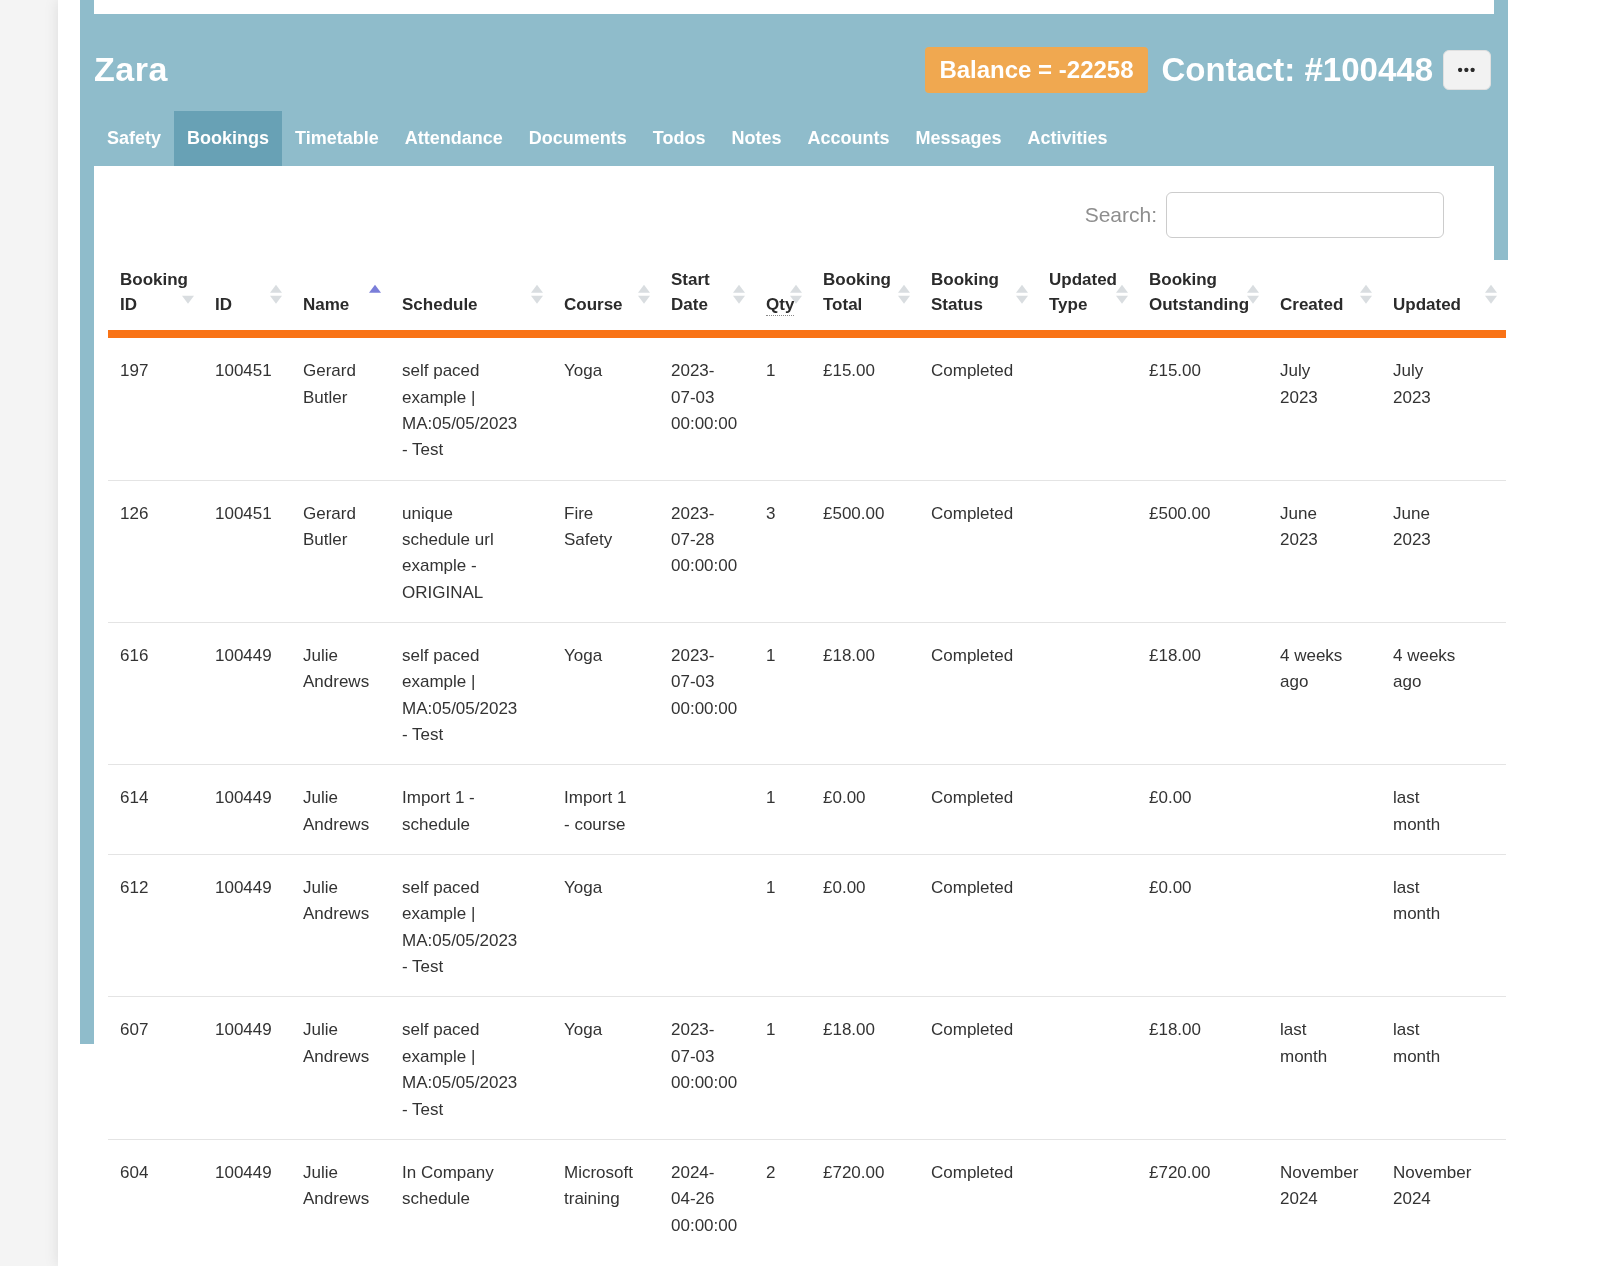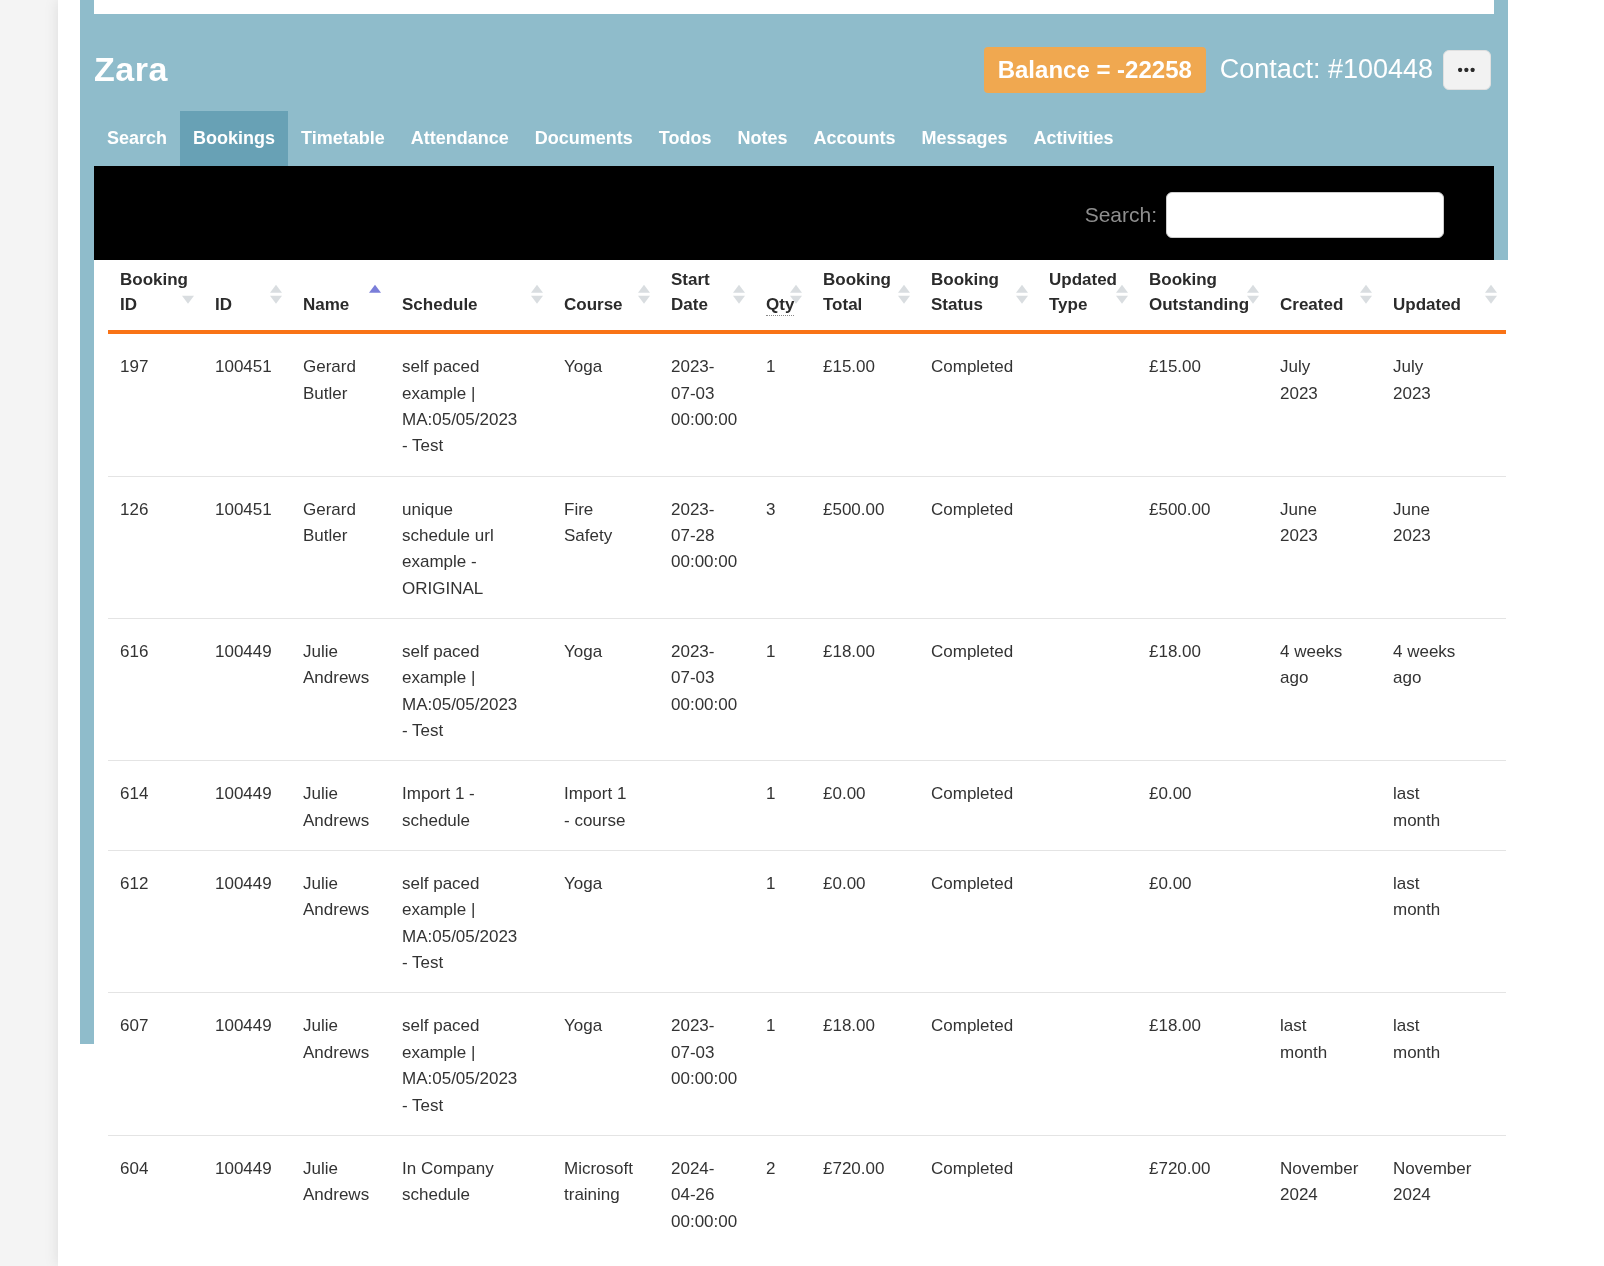--- a/index.html
+++ b/index.html
@@ -14,47 +14,47 @@
 
   .top-strip { height:14px; margin:0 14px; background:#ffffff; }
 
   .card-header { display:flex; align-items:center; padding:25px 17px 0 14px; height:86px; }
   .contact-name { font-size:34px; font-weight:700; color:#ffffff; letter-spacing:0.5px; }
   .type-pill { margin-left:11px; background:#ffffff; color:#1e1e1e; font-size:18px;
     padding:11px 26px; border-radius:26px; white-space:nowrap; }
   .spacer { flex:1; }
   .balance-badge { background:#f0a850; color:#ffffff; font-size:24px; font-weight:700;
     padding:9px 14px; border-radius:4px; white-space:nowrap; }
-  .contact-id { margin-left:14px; color:#ffffff; font-size:27px; font-weight:400; white-space:nowrap; }
+  .contact-id { margin-left:14px; color:#ffffff; font-size:33px; font-weight:700; white-space:nowrap; }
   .more-btn { margin-left:10px; width:48px; height:40px; background:#f2f2f2;
     border:1px solid #e0e0e0; border-radius:6px; color:#2b2b2b; font-size:15px;
     font-weight:700; letter-spacing:1px; display:flex; align-items:center;
     justify-content:center; cursor:pointer; }
 
   .tabs { display:flex; padding-left:14px; margin-top:11px; }
   .tab { padding:17px 13px; font-size:18px; font-weight:700; color:#ffffff;
     white-space:nowrap; cursor:pointer; }
   .tab.active { background:#68a1b5; }
 
   .panel { margin-left:14px; }
-  .panel-top { background:#000000; width:calc(100% - 14px);
+  .panel-top { background:#ffffff; width:calc(100% - 14px);
     padding:26px 50px 22px 14px; display:flex; justify-content:flex-end; align-items:center; }
   .search-label { font-size:21px; color:#8e8e8e; margin-right:9px; }
   .search-input { width:278px; height:46px; border:1px solid #cccccc; border-radius:6px;
     font-size:18px; padding:0 10px; outline:none; background:#ffffff; }
 
   .panel-table { background:#ffffff; padding:0 0 60px 14px; }
   table { border-collapse:collapse; table-layout:fixed; width:1396px;
     font-size:17px; color:#333333; }
   col.c1{width:95px} col.c2{width:88px} col.c3{width:99px} col.c4{width:162px}
   col.c5{width:107px} col.c6{width:95px} col.c7{width:57px} col.c8{width:108px}
   col.c9{width:118px} col.c10{width:100px} col.c11{width:131px} col.c12{width:113px}
   col.c13{width:125px}
   th { position:relative; text-align:left; vertical-align:bottom; font-weight:700;
-    color:#2b2b2b; padding:8px 28px 13px 12px; border-bottom:4px solid #f97316;
+    color:#2b2b2b; padding:8px 28px 13px 12px; border-bottom:8px solid #f97316;
     line-height:1.45; cursor:pointer; }
   th.c4{padding-right:46px} th.c5{padding-right:29px} th.c6{padding-right:23px}
   th.c7{padding-right:0} th.c12{padding-right:37px} th.c13{padding-right:49px}
   td { vertical-align:top; padding:20px 28px 16px 12px; line-height:1.55; overflow:hidden; }
   td.c4{padding-right:46px} td.c5{padding-right:29px} td.c6{padding-right:23px}
   td.c12{padding-right:37px} td.c13{padding-right:49px}
   tbody tr:not(:first-child) td { border-top:1px solid #e4e4e4; }
   .dotted { border-bottom:1px dotted #8a8a8a; padding-bottom:1px; }
 
   .sort { position:absolute; right:9px; top:50%; transform:translateY(-54%);
@@ -79,21 +79,21 @@
       <span class="contact-name">Zara</span>
       <span class="spacer"></span>
       <span class="balance-badge">Balance = -22258</span>
       <span class="contact-id">Contact: #100448</span>
       <button class="more-btn">
         <span>•••</span>
       </button>
     </div>
 
     <div class="tabs">
-        <div class="tab">Search</div>
+        <div class="tab">Safety</div>
         <div class="tab active">Bookings</div>
         <div class="tab">Timetable</div>
         <div class="tab">Attendance</div>
         <div class="tab">Documents</div>
         <div class="tab">Todos</div>
         <div class="tab">Notes</div>
         <div class="tab">Accounts</div>
         <div class="tab">Messages</div>
         <div class="tab">Activities</div>
       </div>

